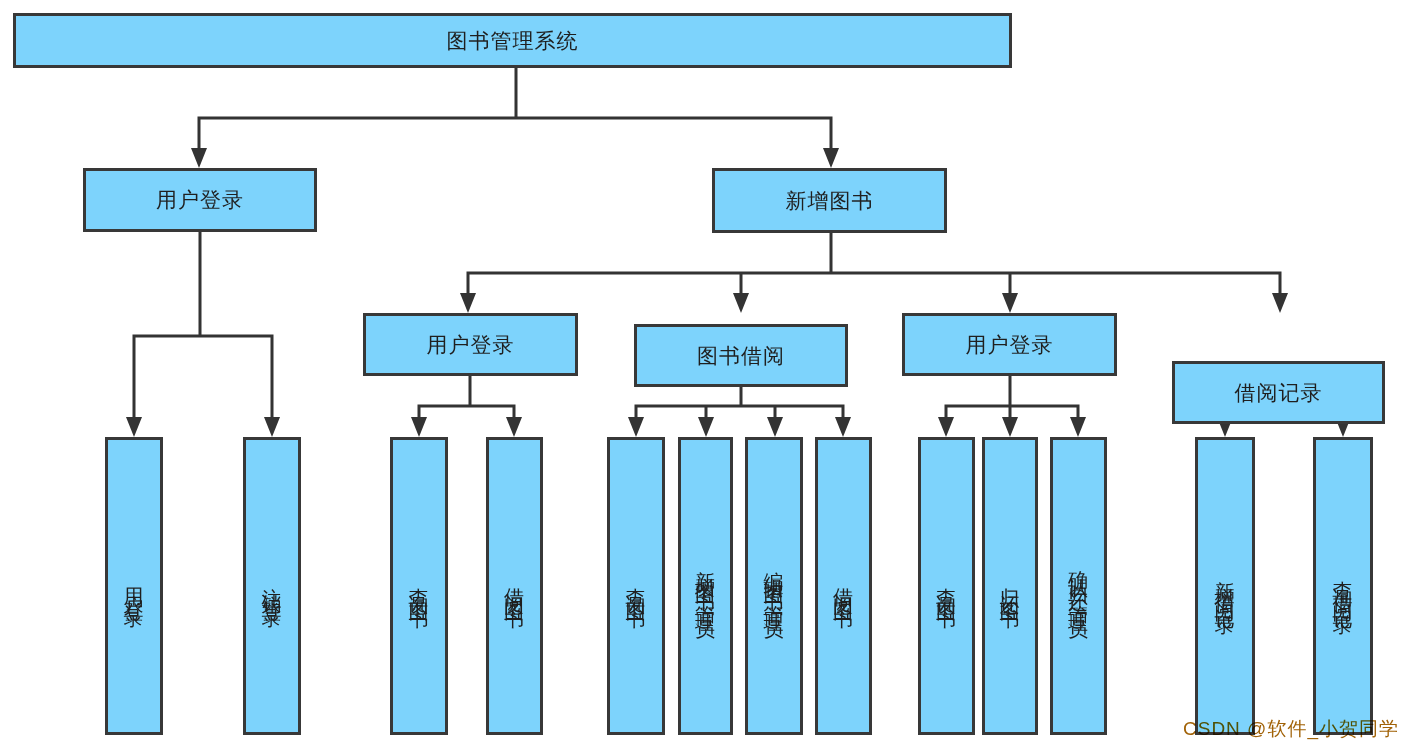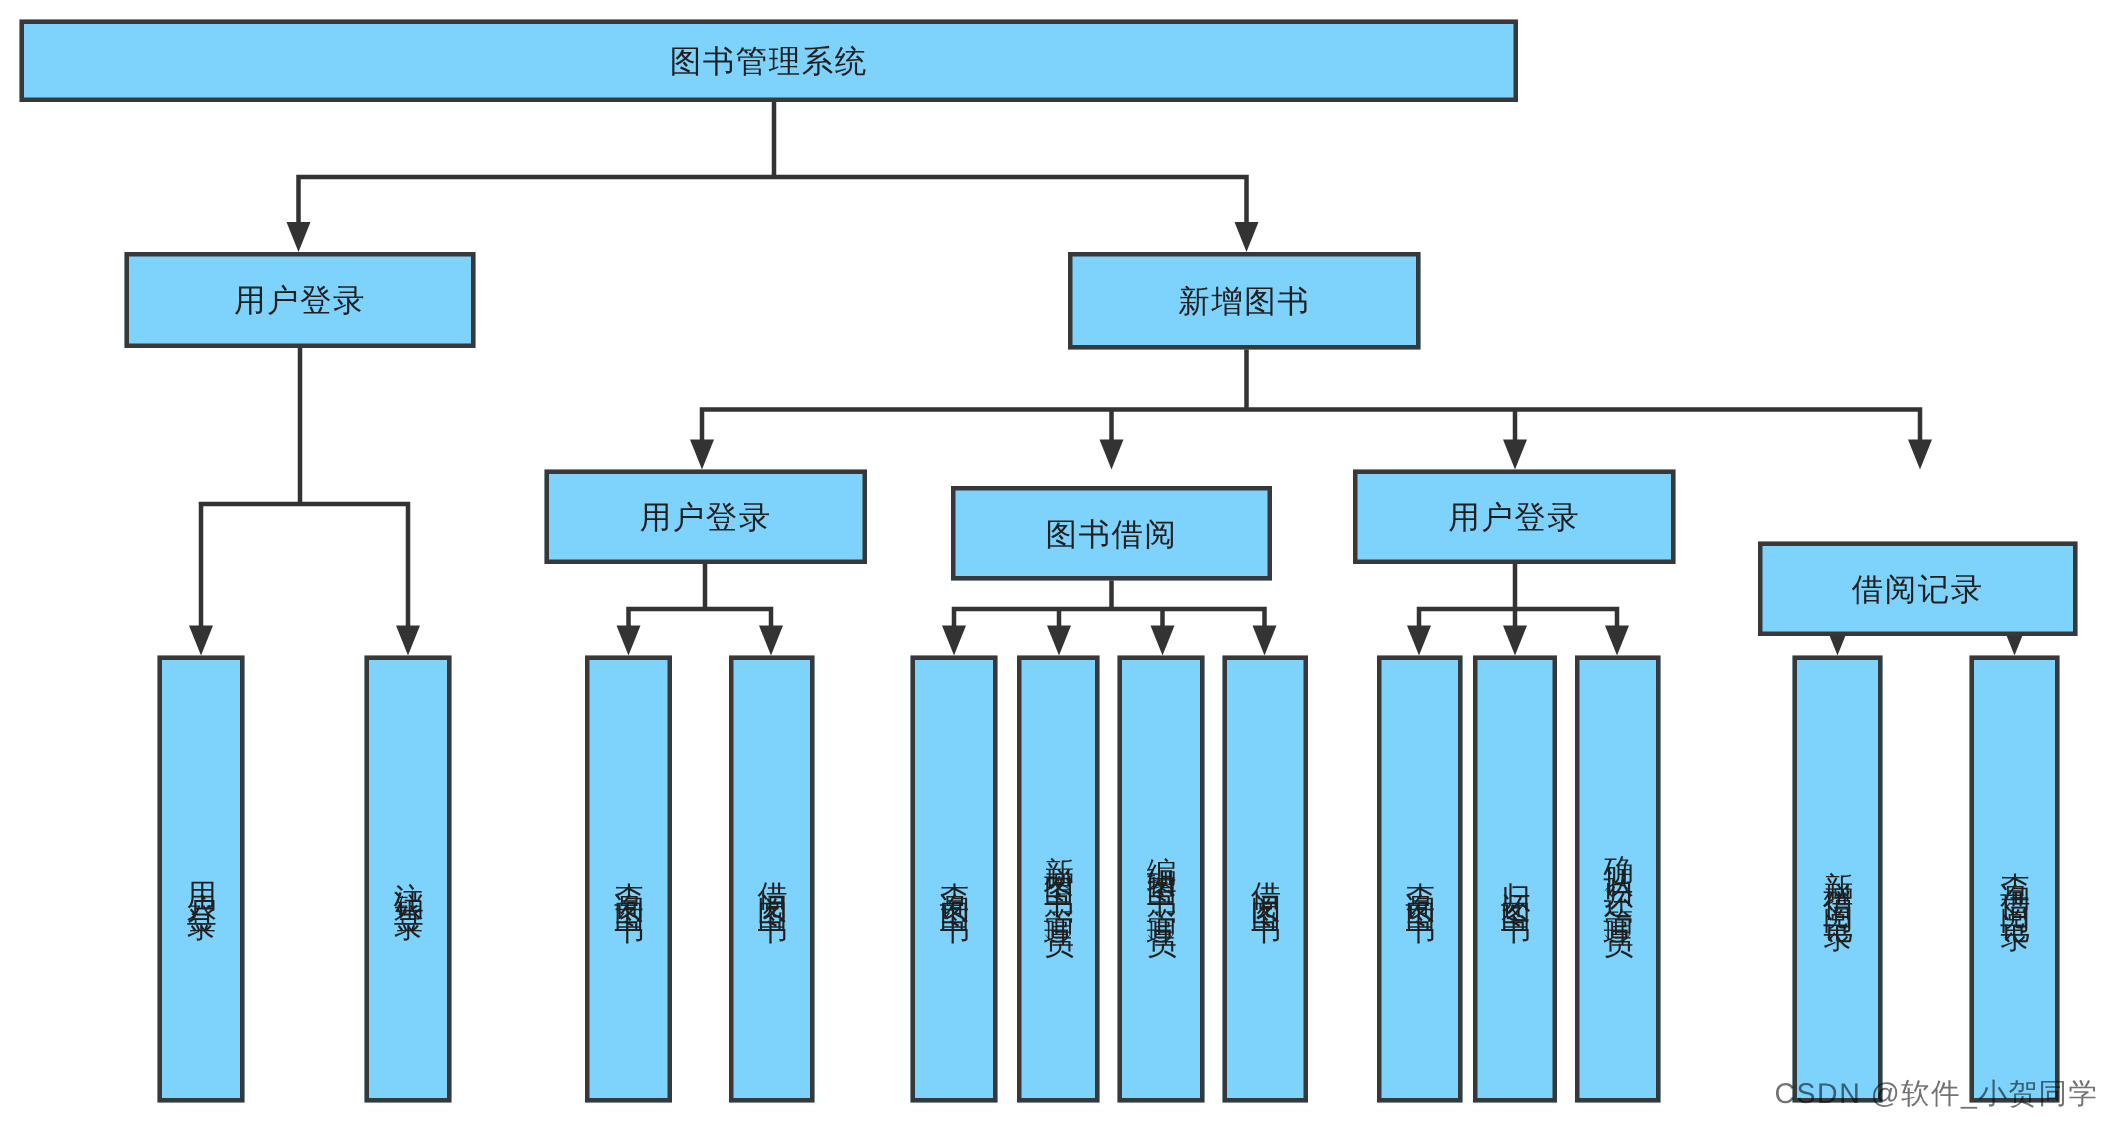--- a/index.html
+++ b/index.html
@@ -35,21 +35,21 @@
     line-height:1;
     white-space:nowrap;
   }
   .leaf { top:437px; height:298px; }
 
   #watermark {
     position:absolute;
     left:1183px;
     top:716px;
     font-size:19px;
-    color:#737373;
+    color:#a16207;
     letter-spacing:1px;
     mix-blend-mode:multiply;
     white-space:nowrap;
   }
 </style>
 </head>
 <body>
 
 <div id="canvas">
 

